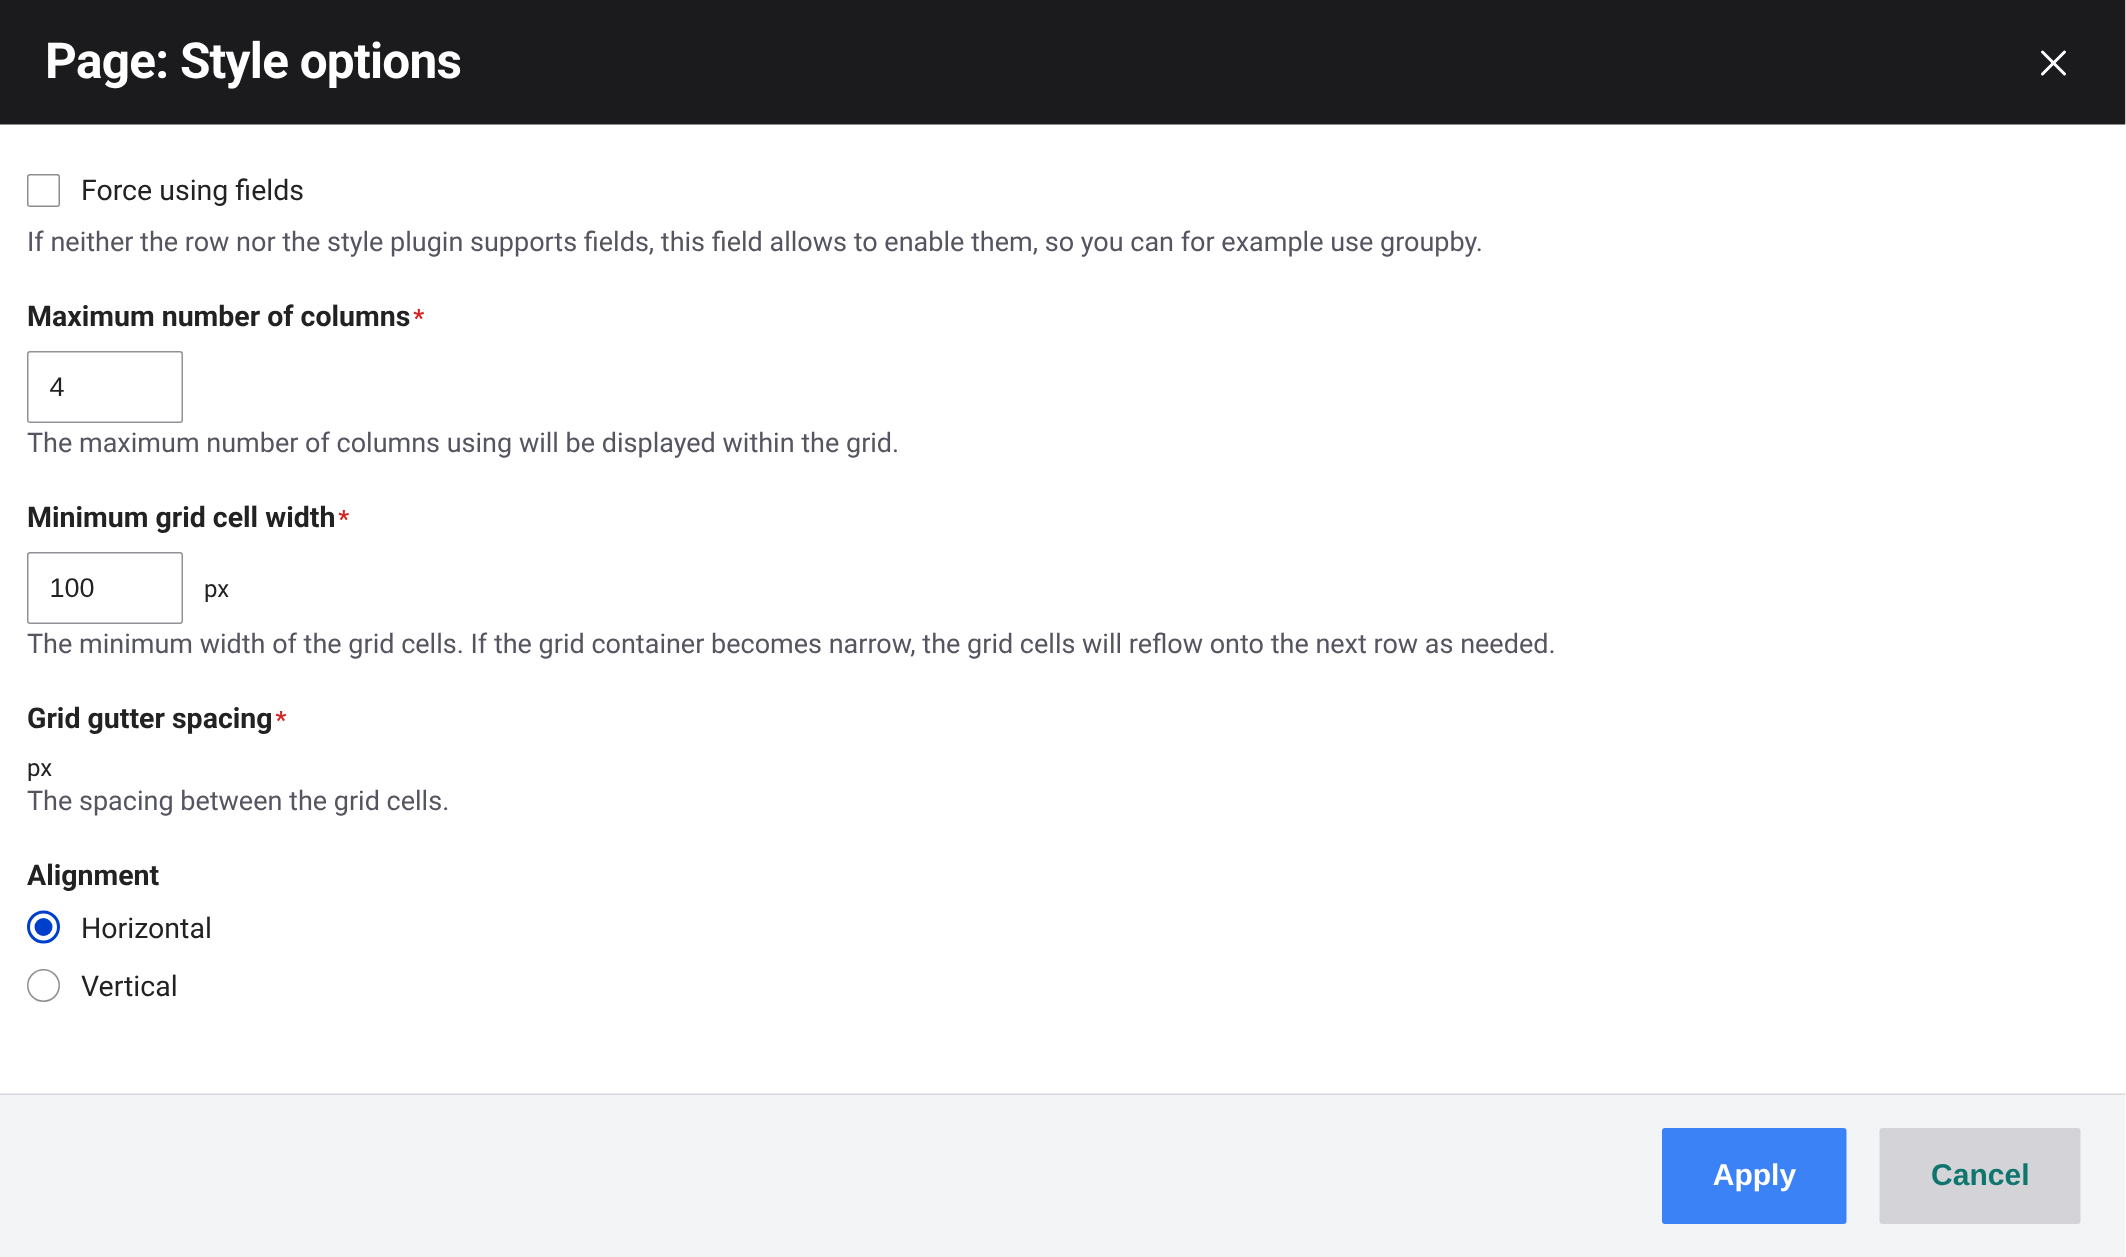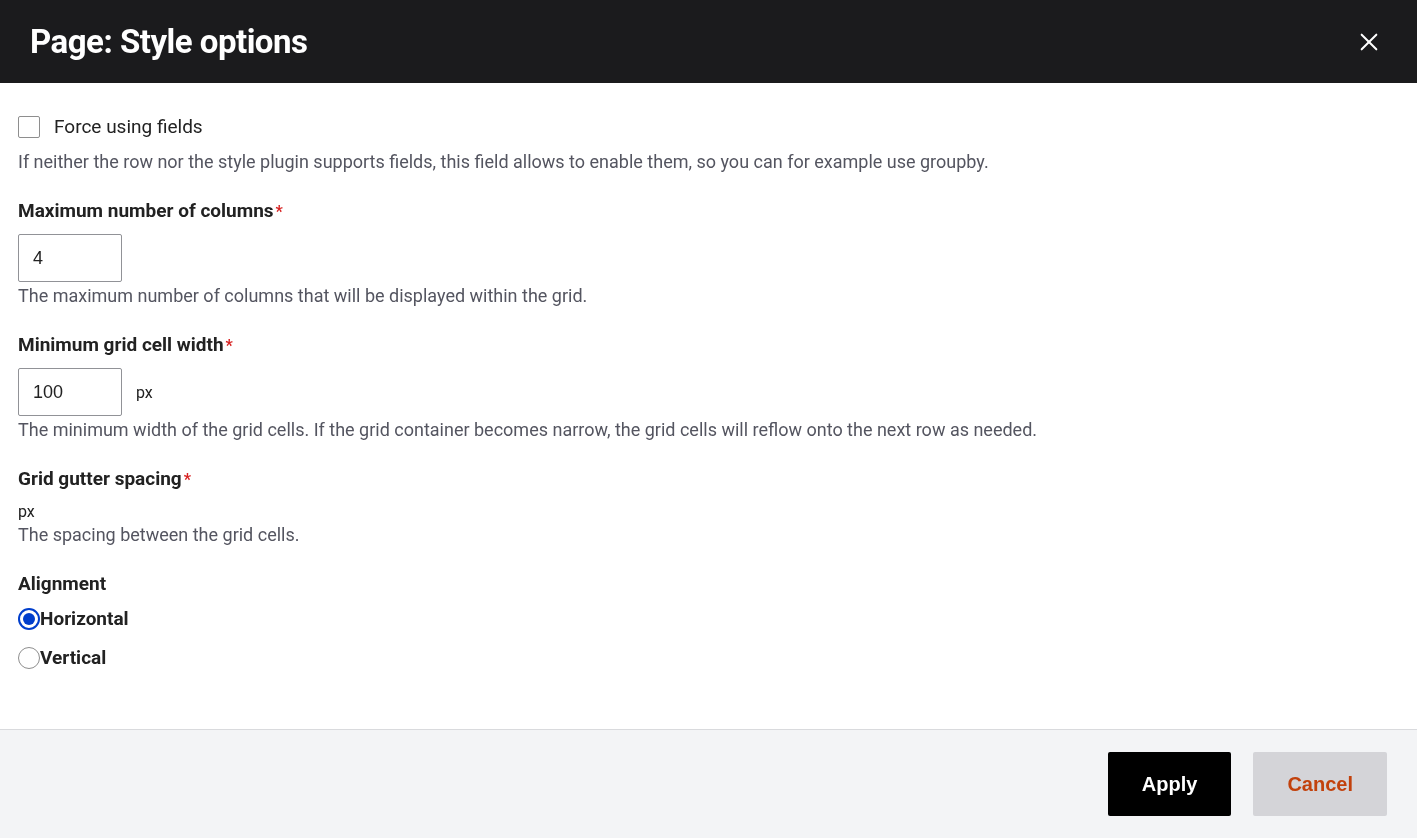--- a/index.html
+++ b/index.html
@@ -105,23 +105,23 @@
     font-size: 18px;
     color: #222;
     background: #fff;
   }
 
   .suffix { font-size: 16px; color: #222; }
 
   .radio-group { margin-top: 8px; }
   .radio-row {
     display: flex;
-    align-items: center;
+    align-items: flex-start;
+    gap: 14px;
     margin-bottom: 16px;
-    font-weight: bold;
   }
   .radio {
     width: 22px;
     height: 22px;
     border: 1.5px solid #8e8e8e;
     border-radius: 50%;
     position: relative;
     background: #fff;
   }
   .radio.checked { border: 2px solid #003ecc; }
@@ -148,22 +148,22 @@
     height: 64px;
     padding: 0 34px;
     font-size: 20px;
     font-weight: 700;
     border-radius: 2px;
     display: flex;
     align-items: center;
     cursor: pointer;
     border: none;
   }
-  .btn-primary { background: #000000; color: #fff; }
-  .btn-secondary { background: #d4d4d8; color: #c2410c; }
+  .btn-primary { background: #3b82f6; color: #fff; }
+  .btn-secondary { background: #d4d4d8; color: #0f766e; }
 </style>
 </head>
 <body>
 
 <div class="header">
   <h1>Page: Style options</h1>
   <div class="close-btn">
     <svg width="22" height="22" viewBox="0 0 24 24" fill="none" stroke-width="2.2" stroke-linecap="round">
       <line x1="4" y1="4" x2="20" y2="20"></line>
       <line x1="20" y1="4" x2="4" y2="20"></line>
@@ -182,21 +182,21 @@
       <div class="description">If neither the row nor the style plugin supports fields, this field allows to enable them, so you can for example use groupby.</div>
     </div>
 
     <div class="form-item">
       <div class="label">
         <span>Maximum number of columns</span><span class="required">*</span>
       </div>
       <div class="field-row">
         <input class="num" type="text" value="4" style="">
       </div>
-      <div class="description">The maximum number of columns that will be displayed within the grid.</div>
+      <div class="description">The maximum number of columns using will be displayed within the grid.</div>
     </div>
 
     <div class="form-item">
       <div class="label">
         <span>Minimum grid cell width</span><span class="required">*</span>
       </div>
       <div class="field-row">
         <input class="num" type="text" value="100" style="">
         <span class="suffix">px</span>
       </div>

